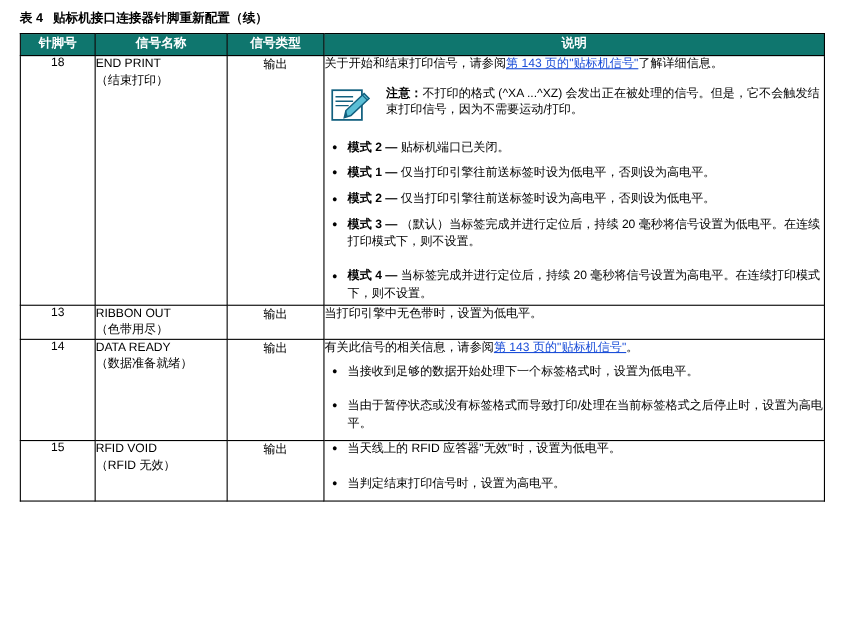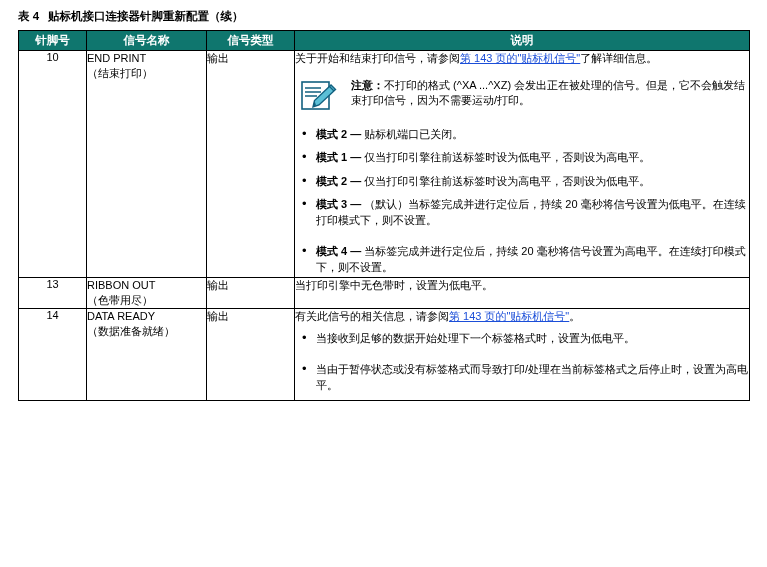--- a/index.html
+++ b/index.html
@@ -61,20 +61,21 @@
     padding: 5px 2px 5px 2px;
   }
   td.c-name {
     font-size: 11px;
     padding: 5px 4px 6px 8px;
     line-height: 15px;
   }
   td.c-type {
     font-size: 11px;
     padding: 5px 2px 5px 7px;
+    text-align: center;
   }
   td.c-desc {
     font-size: 11px;
     padding: 5px 8px 6px 8px;
     line-height: 15.5px;
   }
   .name-en { display: block; }
   .name-cn { display: block; }
   .link { color: #1b4ed8; text-decoration: underline; }
   .desc-para { margin: 0 0 0 0; }
@@ -141,21 +142,21 @@
       <tr>
         <th>针脚号</th>
         <th>信号名称</th>
         <th>信号类型</th>
         <th>说明</th>
       </tr>
     </thead>
     <tbody>
 
       <tr>
-        <td class="c-pin">10</td>
+        <td class="c-pin">18</td>
         <td class="c-name">
           <span class="name-en">END PRINT</span>
           <span class="name-cn">（结束打印）</span>
         </td>
         <td class="c-type">输出</td>
         <td class="c-desc">
           <div class="desc-para">
             <span>关于开始和结束打印信号，请参阅</span><a class="link" href="#">第 143 页的"贴标机信号"</a><span>了解详细信息。</span>
           </div>
 
@@ -206,16 +207,30 @@
           <div class="desc-para">
             <span>有关此信号的相关信息，请参阅</span><a class="link" href="#">第 143 页的"贴标机信号"</a><span>。</span>
           </div>
           <ul class="bullets tight">
             <li>当接收到足够的数据开始处理下一个标签格式时，设置为低电平。</li>
             <li>当由于暂停状态或没有标签格式而导致打印/处理在当前标签格式之后停止时，设置为高电平。</li>
           </ul>
         </td>
       </tr>
 
+      <tr>
+        <td class="c-pin">15</td>
+        <td class="c-name">
+          <span class="name-en">RFID VOID</span>
+          <span class="name-cn">（RFID 无效）</span>
+        </td>
+        <td class="c-type">输出</td>
+        <td class="c-desc">
+          <ul class="bullets tight" style="margin-top:0">
+            <li>当天线上的 RFID 应答器"无效"时，设置为低电平。</li>
+            <li>当判定结束打印信号时，设置为高电平。</li>
+          </ul>
+        </td>
+      </tr>
     </tbody>
   </table>
 
 </div>
 
 </body></html>

